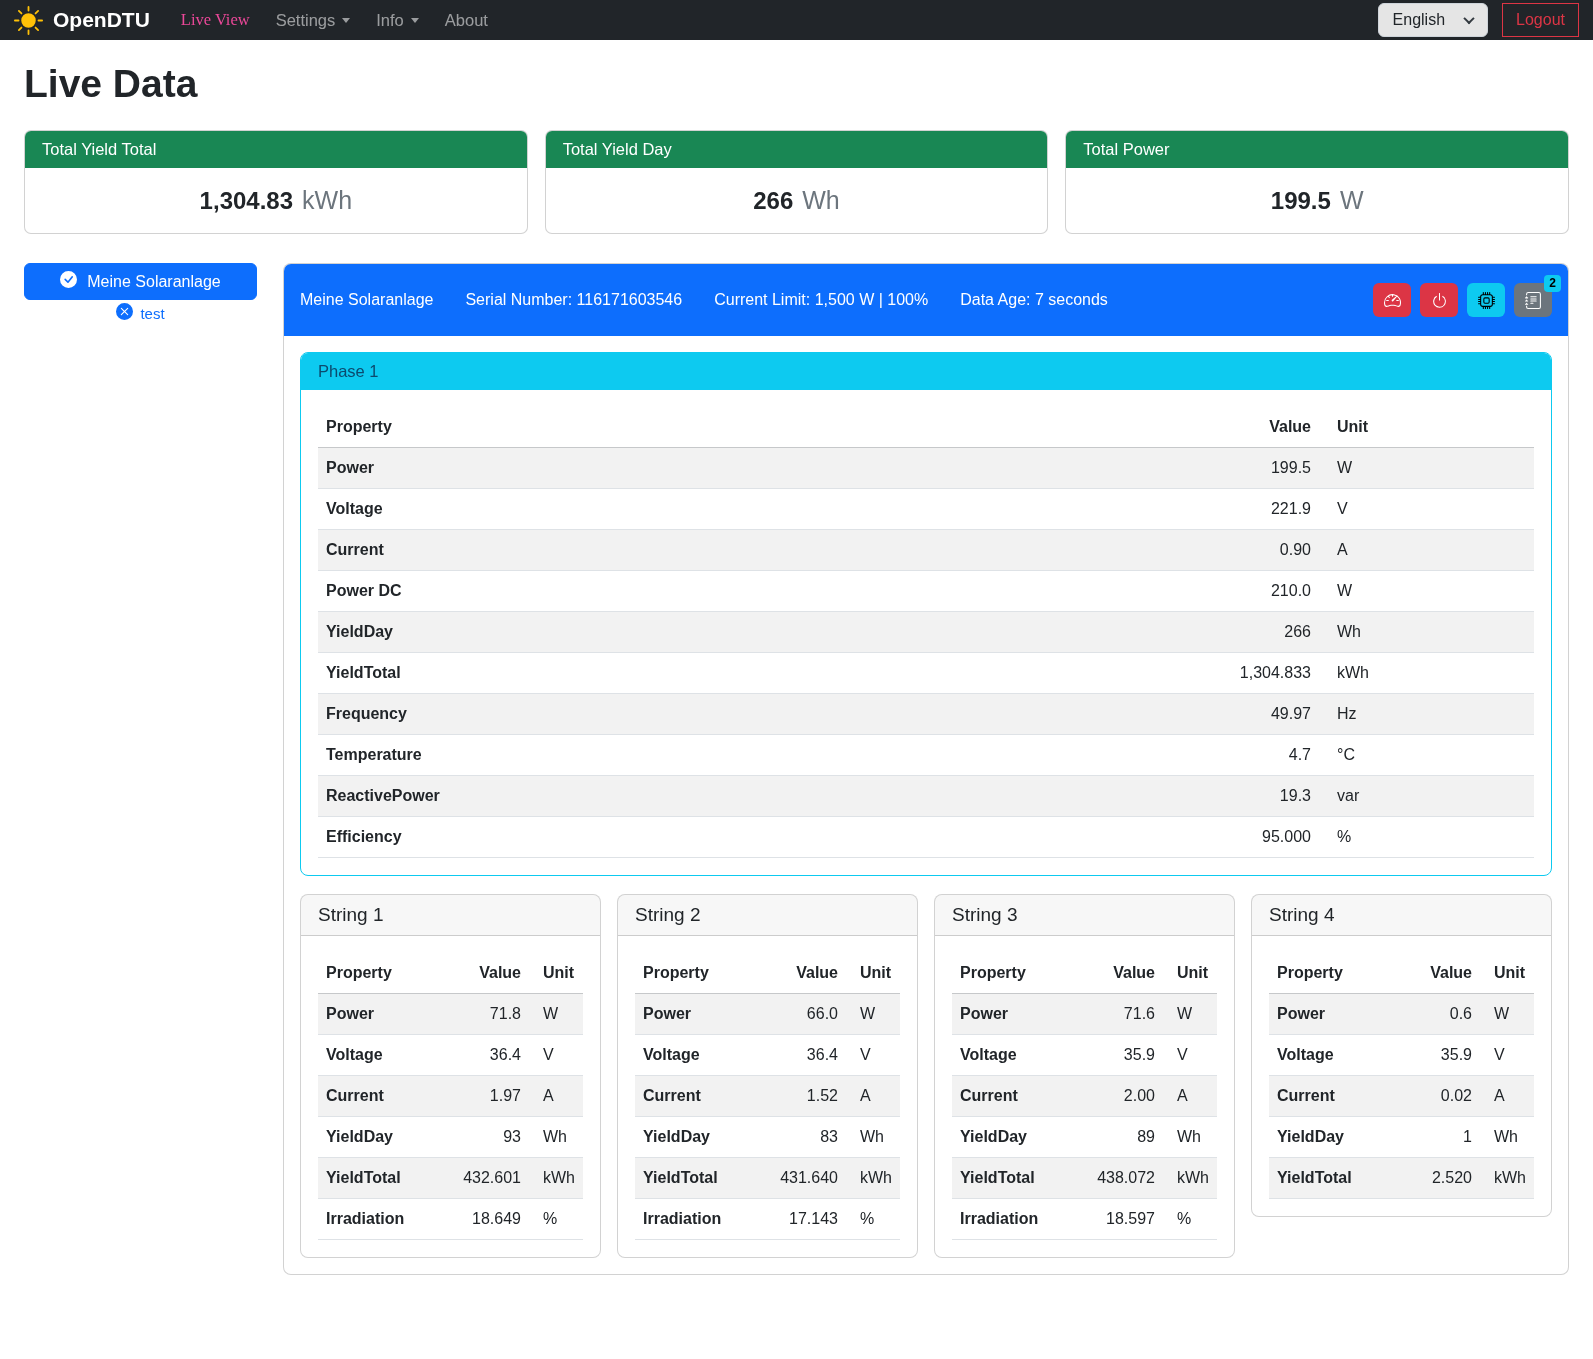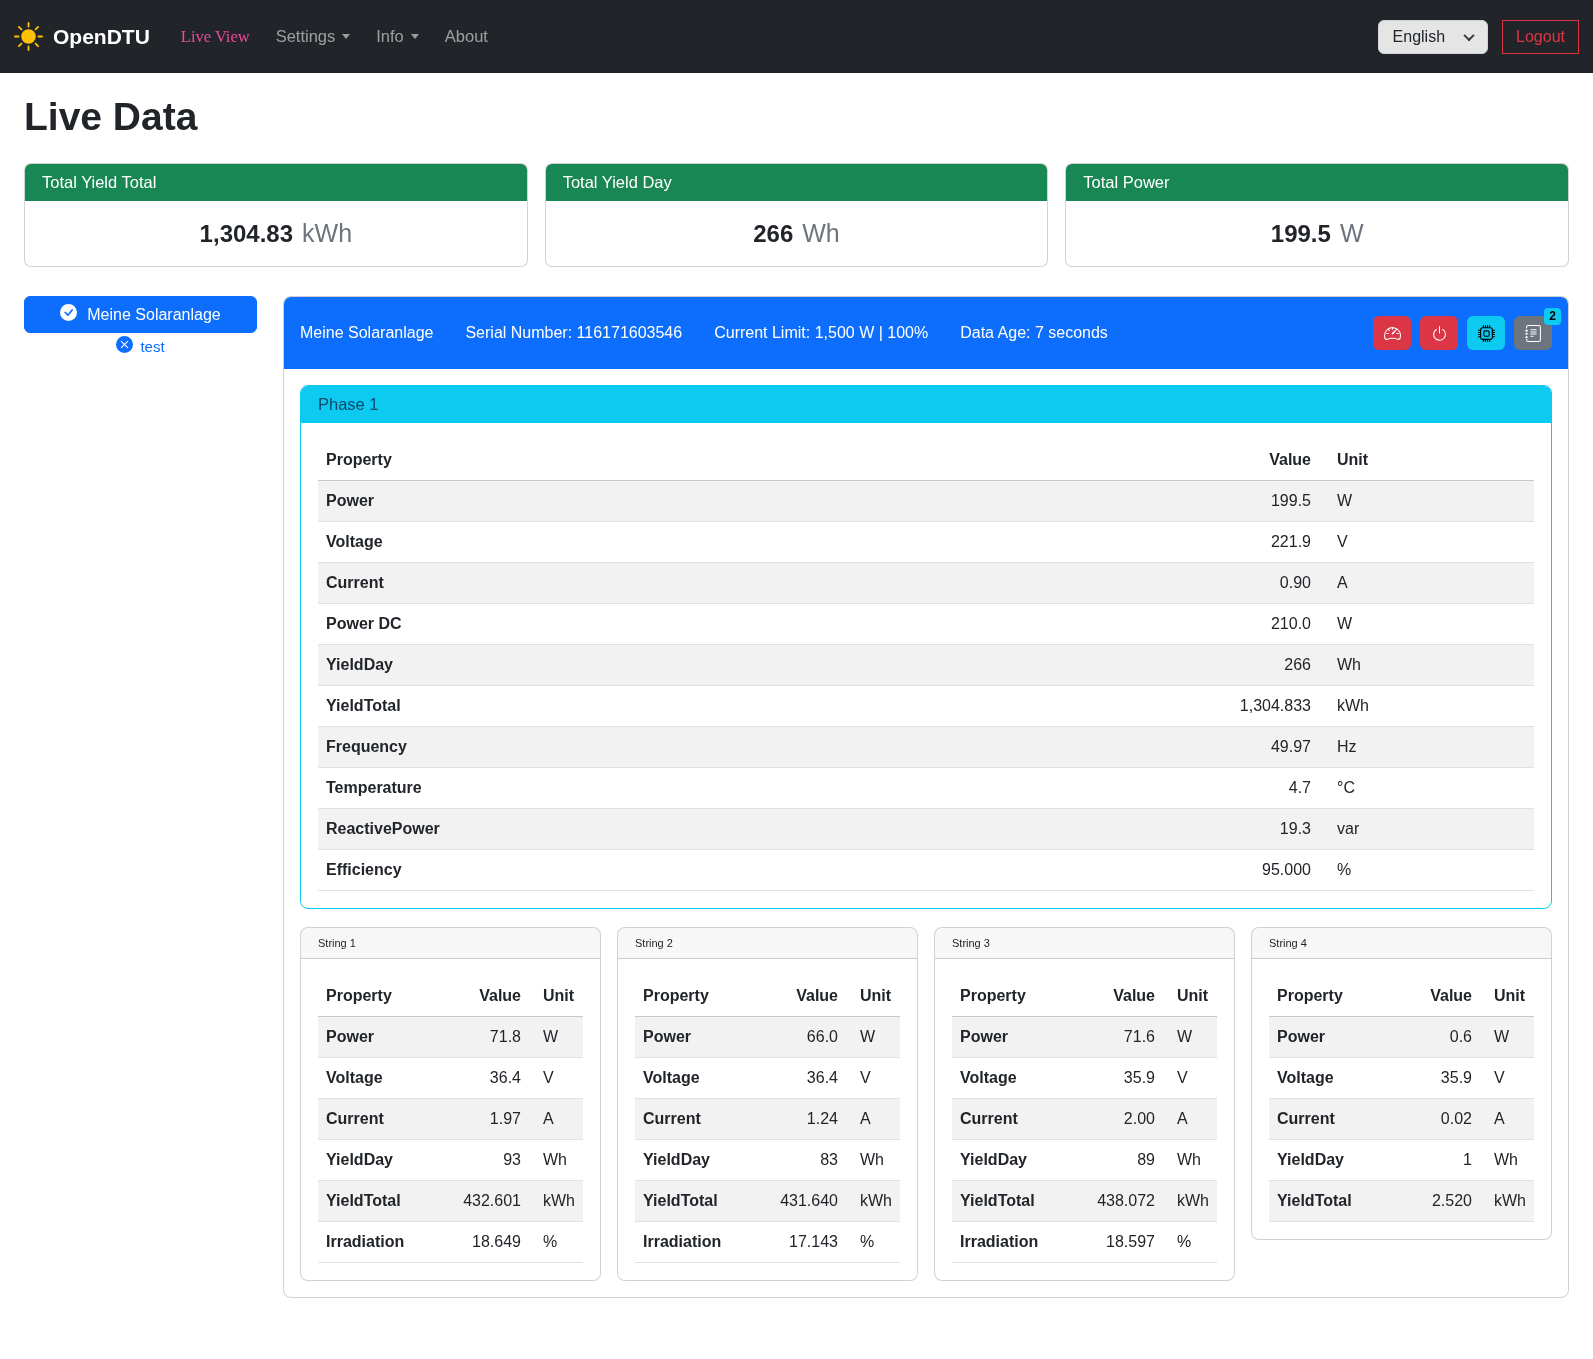--- a/index.html
+++ b/index.html
@@ -7,21 +7,21 @@
   body {
     width: 1593px;
     font-family: "Liberation Sans", sans-serif;
     color: #212529;
     font-size: 16px;
   }
 
   
   .navbar {
     background: #212529;
-    height: 73px;
+    height: 40px;
     display: flex;
     align-items: center;
     padding: 0 14px;
   }
   .brand {
     display: flex;
     align-items: center;
     gap: 10px;
     color: #fff;
     font-size: 21px;
@@ -219,21 +219,21 @@
   }
   .string-card {
     border: 1px solid rgba(0,0,0,.175);
     border-radius: 8px;
     background: #fff;
   }
   .string-header {
     background: rgba(0,0,0,.03);
     border-bottom: 1px solid rgba(0,0,0,.175);
     padding: 9px 17px;
-    font-size: 11px;
+    font-size: 19px;
     border-radius: 7px 7px 0 0;
   }
   .string-body { padding: 17px; }
 </style>
 </head>
 <body>
 
 <nav class="navbar">
   <div class="brand">
     <span>
@@ -487,21 +487,21 @@
                       <td class="s-val">66.0</td>
                       <td class="s-unit">W</td>
                     </tr>
                   <tr>
                       <th>Voltage</th>
                       <td class="s-val">36.4</td>
                       <td class="s-unit">V</td>
                     </tr>
                   <tr>
                       <th>Current</th>
-                      <td class="s-val">1.24</td>
+                      <td class="s-val">1.52</td>
                       <td class="s-unit">A</td>
                     </tr>
                   <tr>
                       <th>YieldDay</th>
                       <td class="s-val">83</td>
                       <td class="s-unit">Wh</td>
                     </tr>
                   <tr>
                       <th>YieldTotal</th>
                       <td class="s-val">431.640</td>

